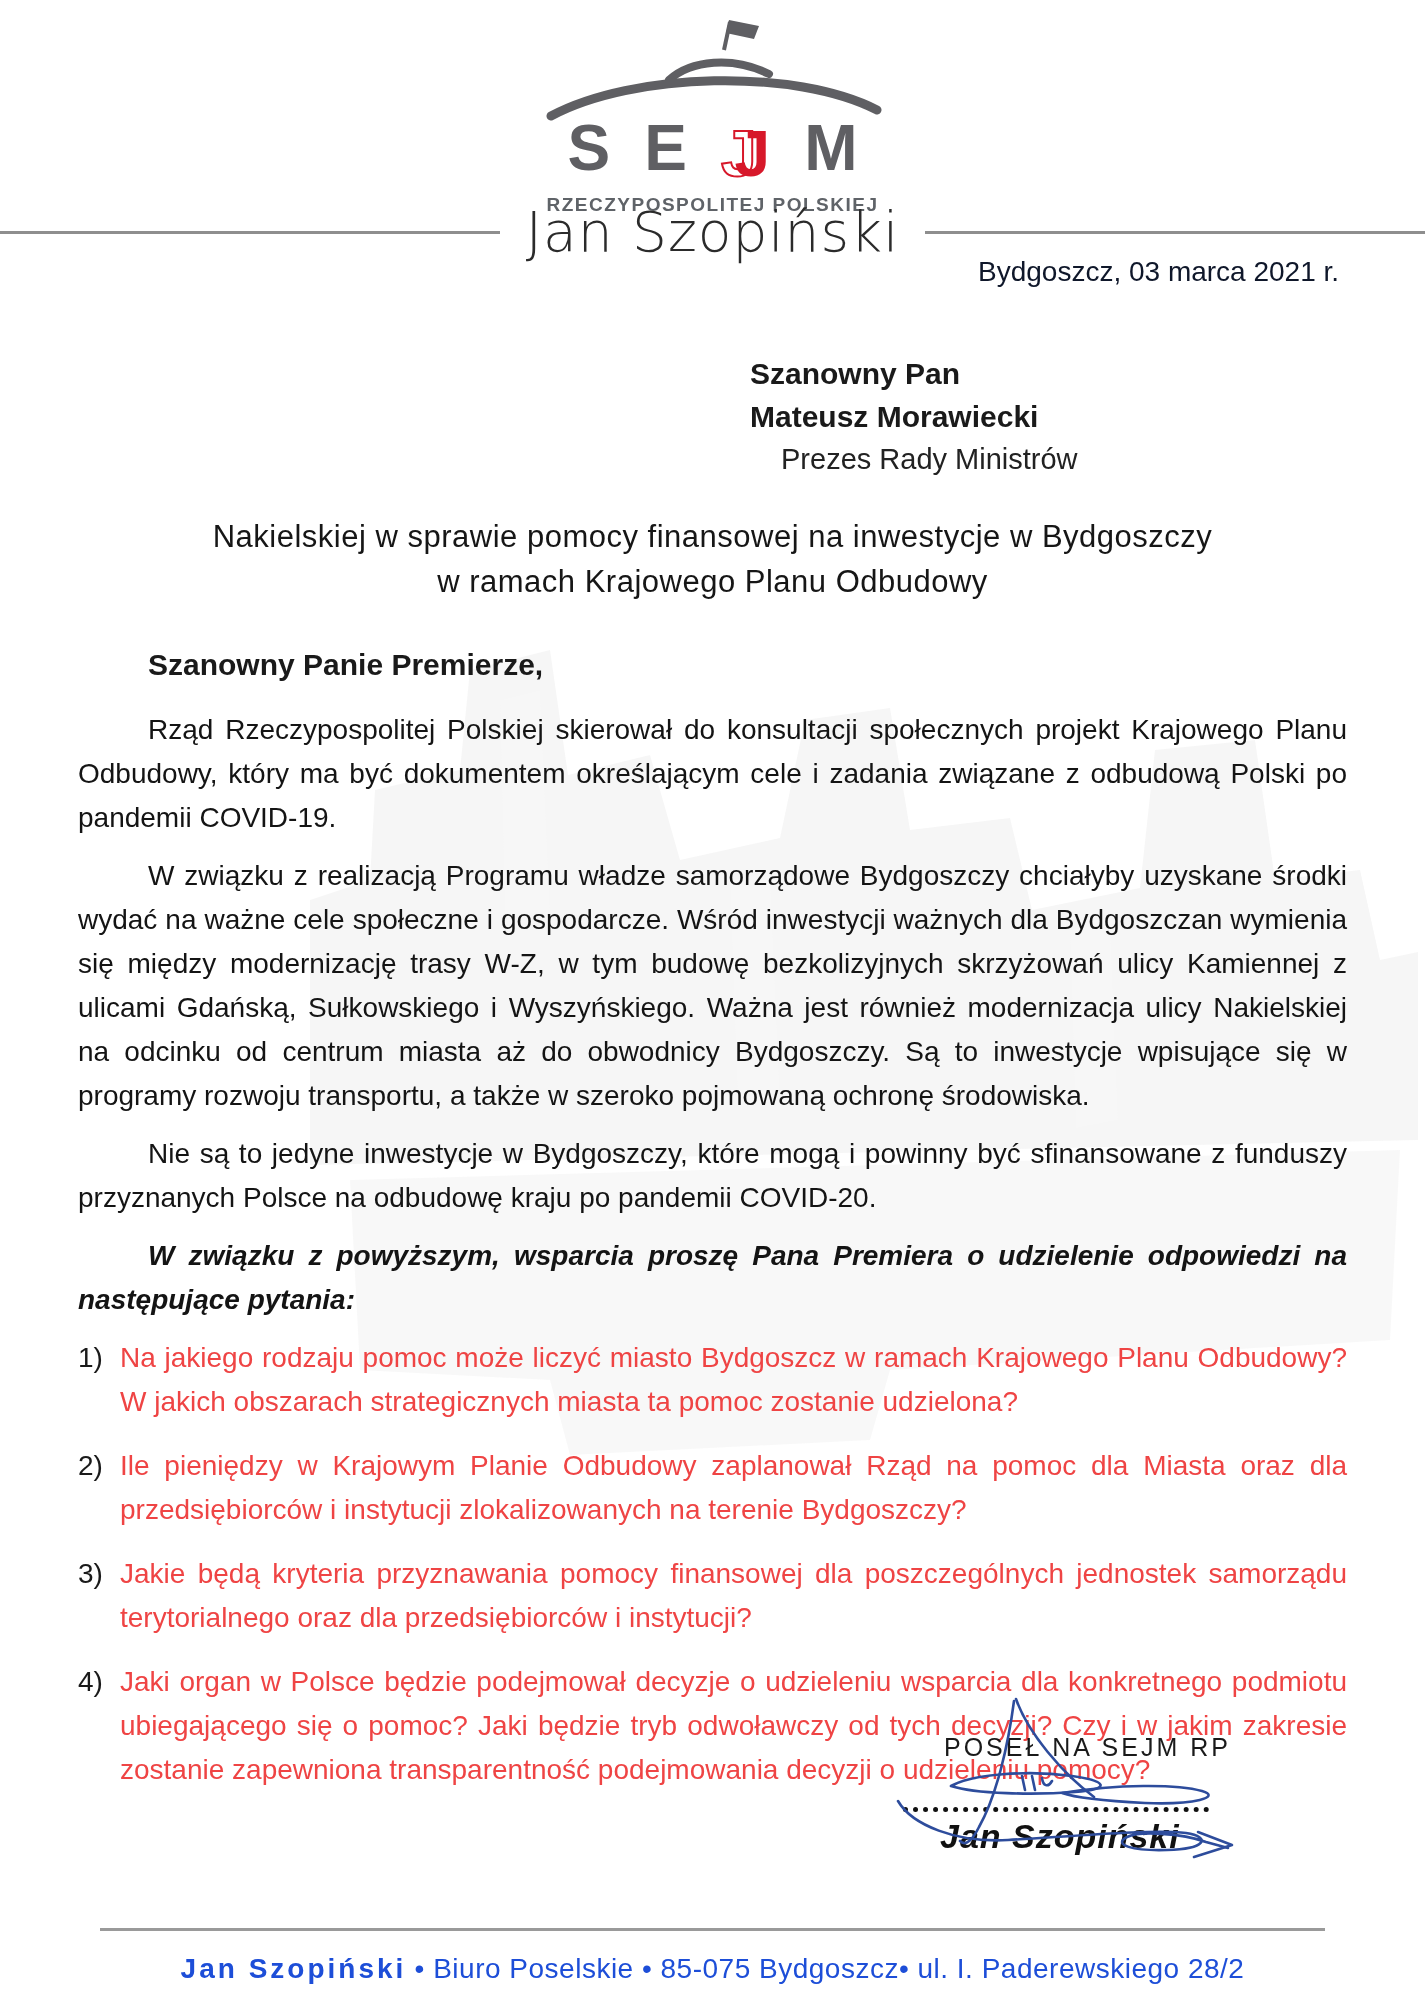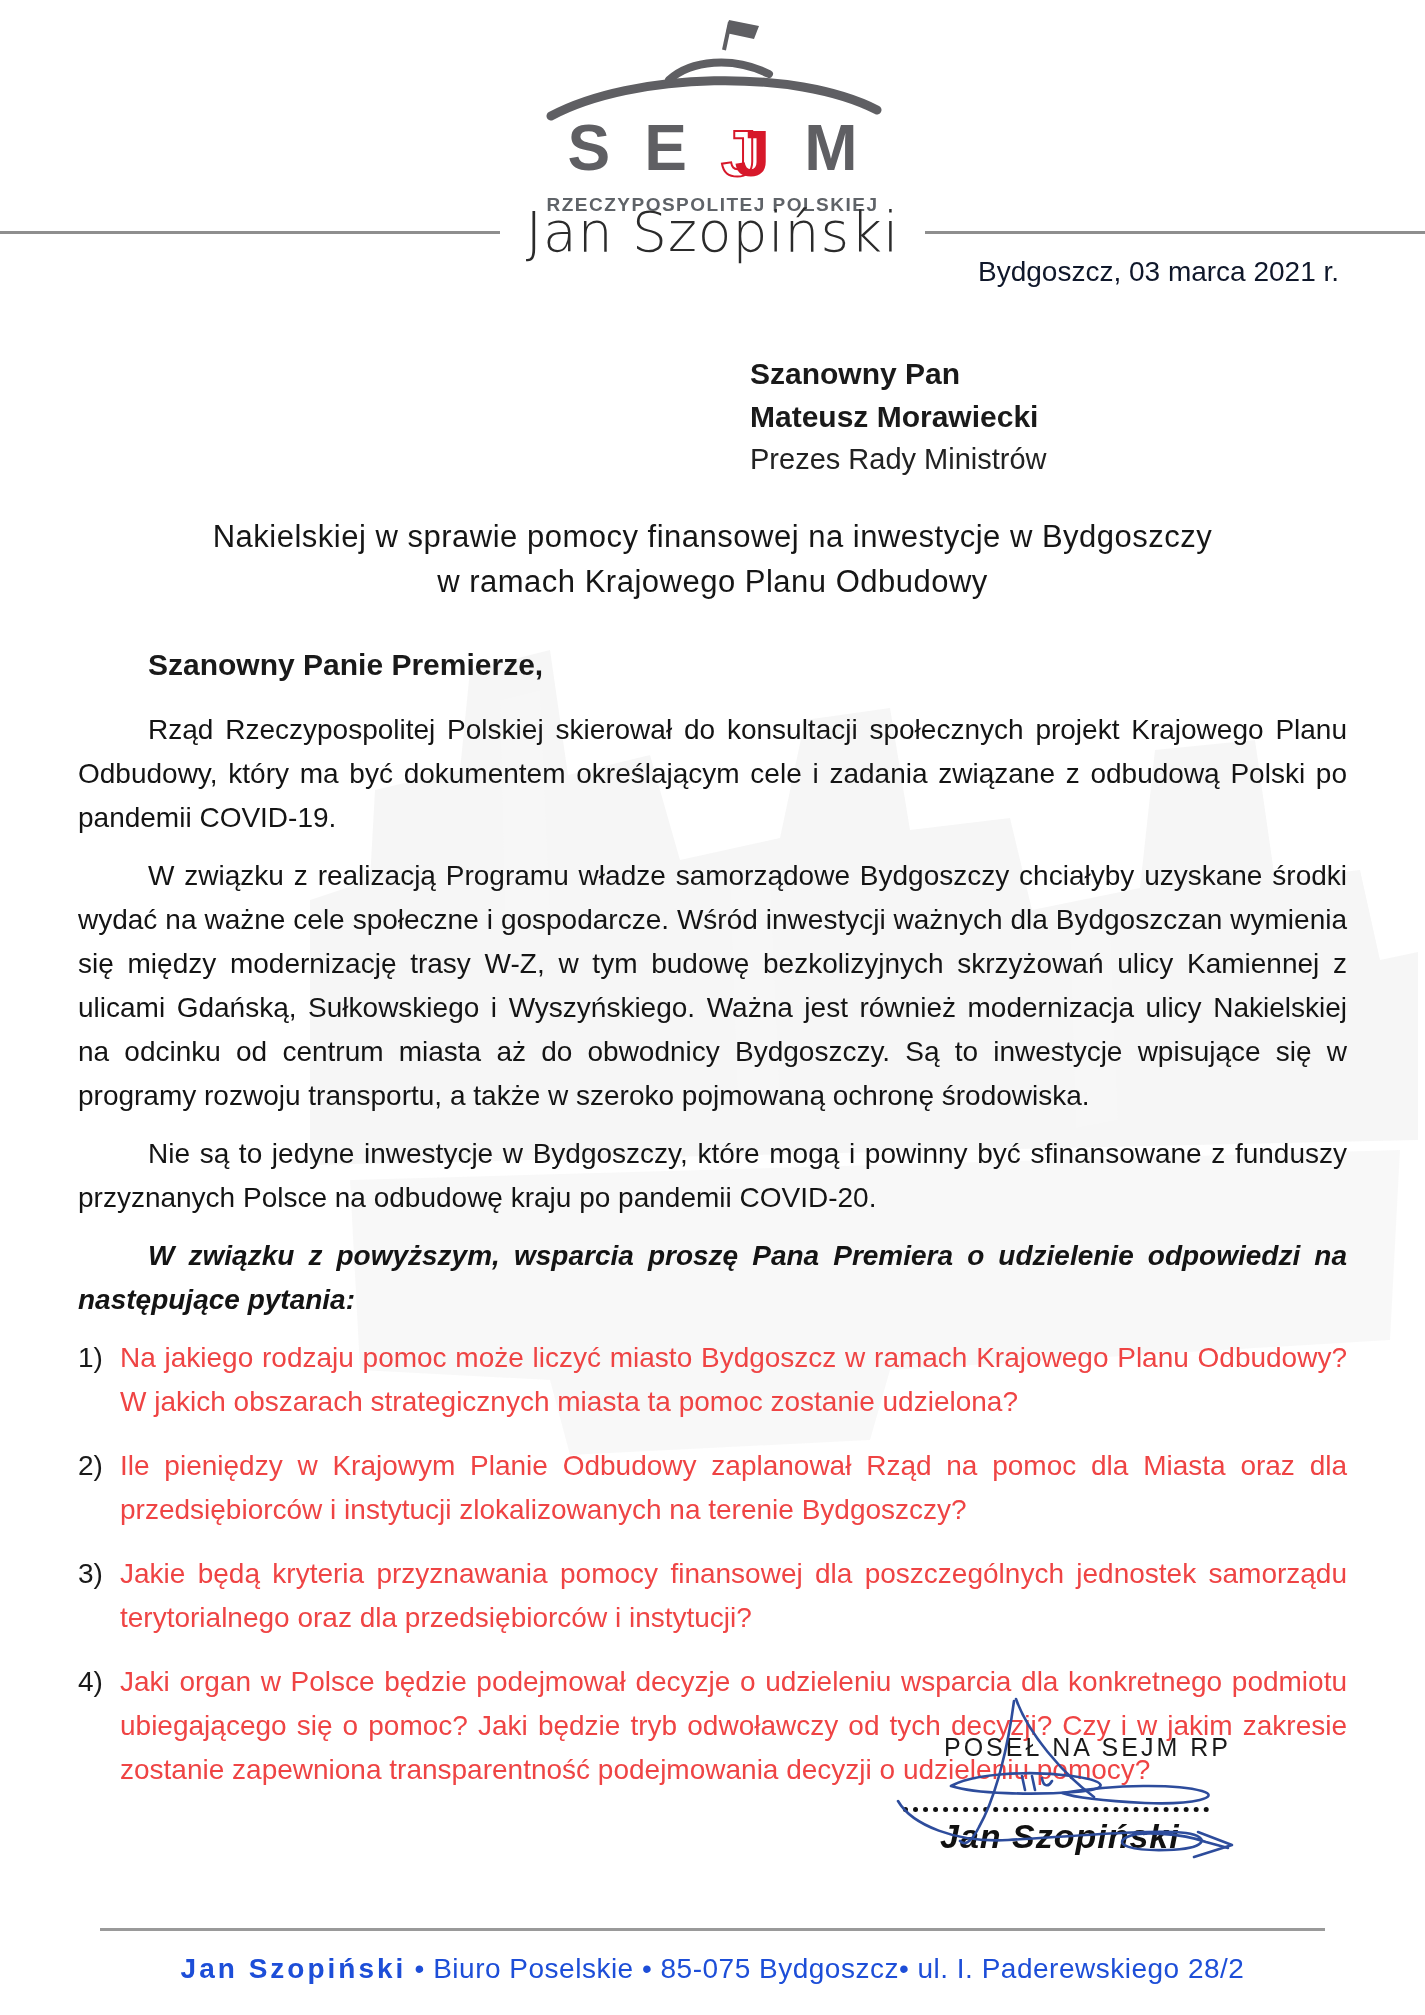--- a/index.html
+++ b/index.html
@@ -30,21 +30,21 @@
   .masthead{position:absolute;top:200px;left:0;right:0;display:flex;align-items:center;z-index:2;}
   .mast-rule{flex:1;height:3px;background:#8e8e8e;}
   .mast-name{
     padding:0 26px;font-family:"DejaVu Sans","Liberation Sans",sans-serif;
     font-weight:200;font-size:55px;color:#2b2b2b;letter-spacing:1px;white-space:nowrap;
   }
   .dateline{position:absolute;left:978px;top:256px;font-size:28px;color:#0f172a;z-index:2;}
   
   .addressee{position:absolute;left:750px;top:352px;line-height:43px;z-index:2;}
   .addr-bold{font-weight:700;font-size:30px;}
-  .addr-reg{font-weight:400;font-size:29px;color:#222;}
+  .addr-reg{font-weight:400;font-size:29px;color:#222;margin-left:31px;}
   
   .doc-title{
     position:absolute;left:0;right:0;top:514px;text-align:center;z-index:2;
     font-size:31px;line-height:45px;color:#161616;letter-spacing:.5px;
   }
   
   .content{position:absolute;left:78px;width:1269px;top:648px;z-index:2;}
   .salutation{font-weight:700;font-size:30px;margin:0 0 26px 70px;}
   .para{
     font-size:28px;line-height:44px;text-align:justify;text-indent:70px;

